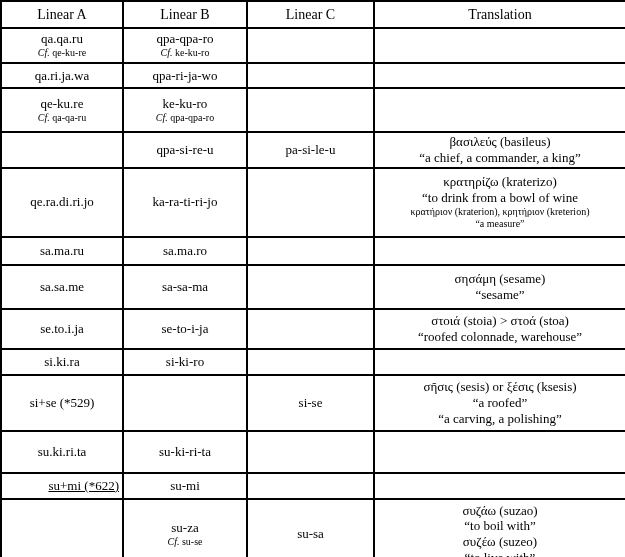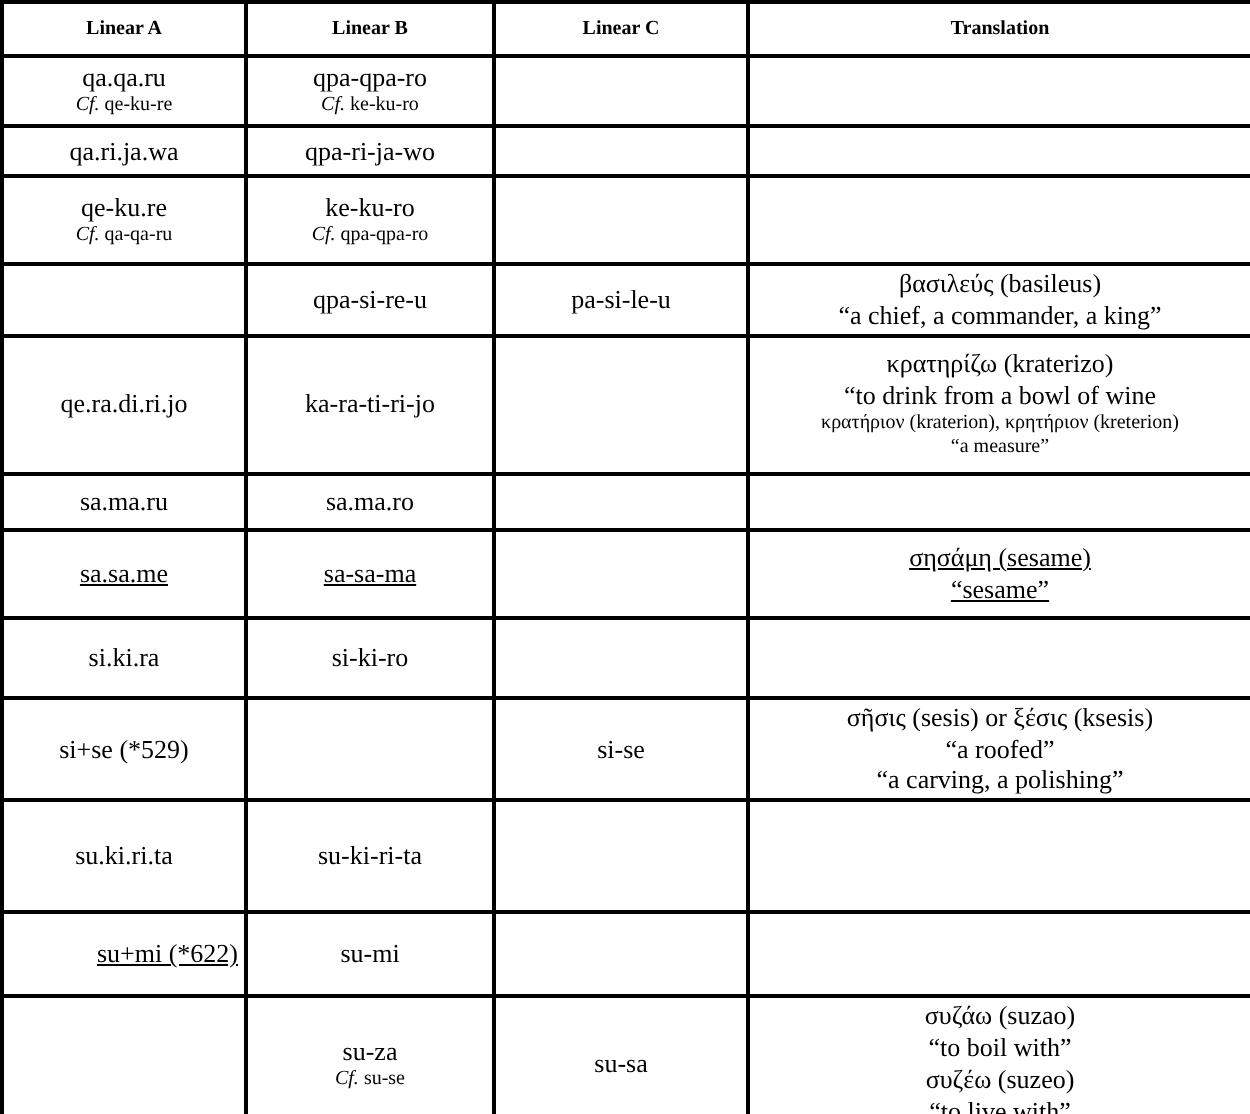--- a/index.html
+++ b/index.html
@@ -23,40 +23,40 @@
   table.lin-table th,
   table.lin-table td {
     border: 2px solid #000000;
     text-align: center;
     vertical-align: middle;
     padding: 1px 3px;
     overflow: hidden;
     box-sizing: border-box;
   }
   table.lin-table th {
-    font-size: 10px;
-    font-weight: bold;
+    font-size: 14px;
+    font-weight: normal;
   }
   table.lin-table td {
     font-size: 13px;
     border-radius: 14px;
   }
   .line { line-height: 1.22; }
   .line.small { font-size: 10px; line-height: 1.25; }
   .line.underline { text-decoration: underline; text-align: right; }
   .cf-marker { font-style: italic; }
   
   thead tr { height: 27px; }
   tbody tr:nth-child(1)  { height: 35px; }
   tbody tr:nth-child(2)  { height: 25px; }
   tbody tr:nth-child(3)  { height: 44px; }
   tbody tr:nth-child(4)  { height: 35px; }
   tbody tr:nth-child(5)  { height: 69px; }
   tbody tr:nth-child(6)  { height: 28px; }
-  tbody tr:nth-child(7)  { height: 44px; text-decoration: underline; }
+  tbody tr:nth-child(7)  { height: 44px; }
   tbody tr:nth-child(8)  { height: 40px; }
   tbody tr:nth-child(9)  { height: 26px; }
   tbody tr:nth-child(10) { height: 56px; }
   tbody tr:nth-child(11) { height: 42px; }
   tbody tr:nth-child(12) { height: 26px; }
   tbody tr:nth-child(13) { height: 71px; }
 </style>
 </head>
 <body>
 
@@ -157,20 +157,33 @@
             <div class="line">sa-sa-ma</div>
           </td>
           <td></td>
           <td>
             <div class="line">σησάμη (sesame)</div>
             <div class="line">“sesame”</div>
           </td>
         </tr>
         <tr>
           <td>
+            <div class="line">se.to.i.ja</div>
+          </td>
+          <td>
+            <div class="line">se-to-i-ja</div>
+          </td>
+          <td></td>
+          <td>
+            <div class="line">στοιά (stoia) &gt; στοά (stoa)</div>
+            <div class="line">“roofed colonnade, warehouse”</div>
+          </td>
+        </tr>
+        <tr>
+          <td>
             <div class="line">si.ki.ra</div>
           </td>
           <td>
             <div class="line">si-ki-ro</div>
           </td>
           <td></td>
           <td></td>
         </tr>
         <tr>
           <td>

